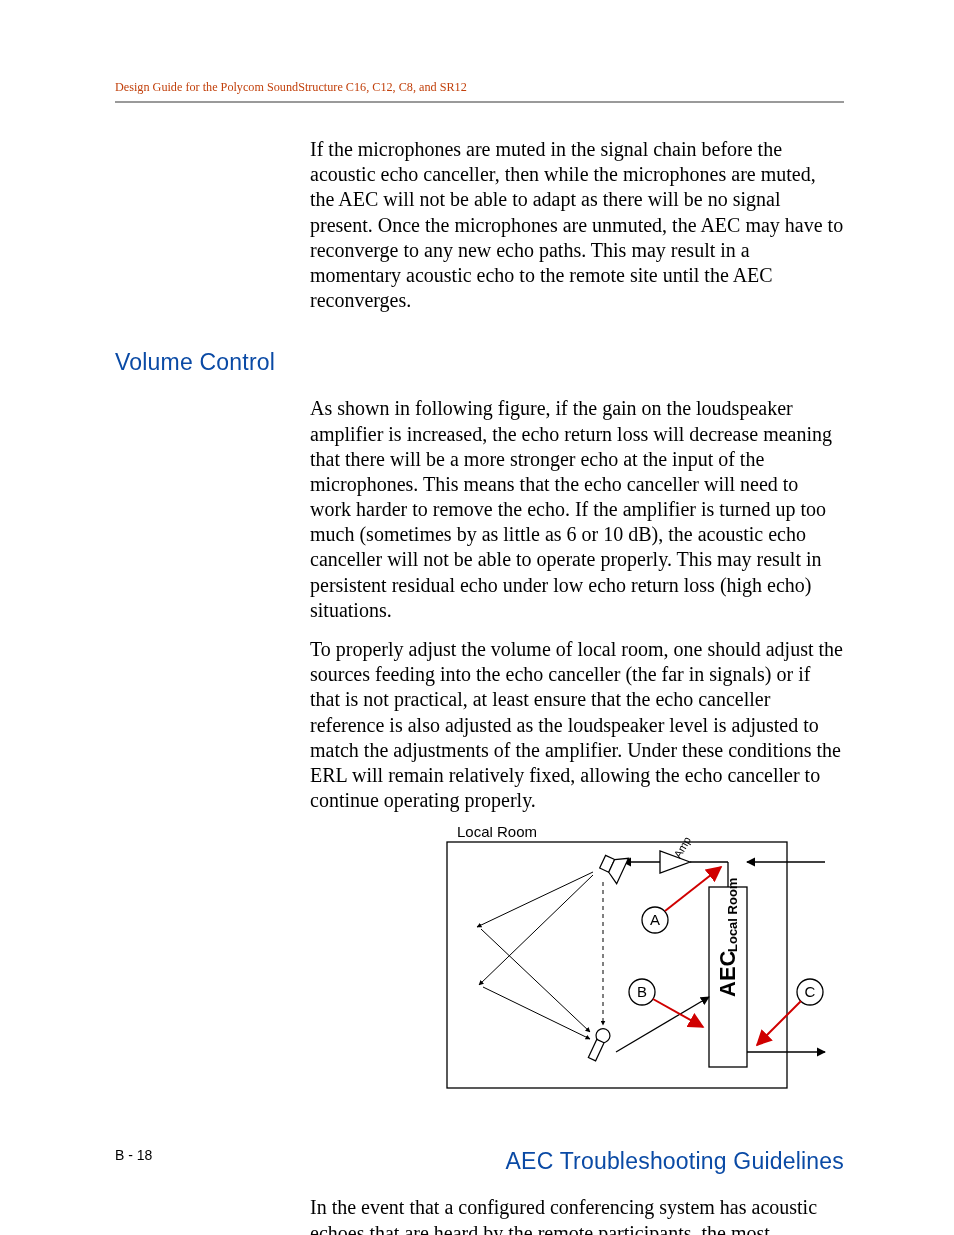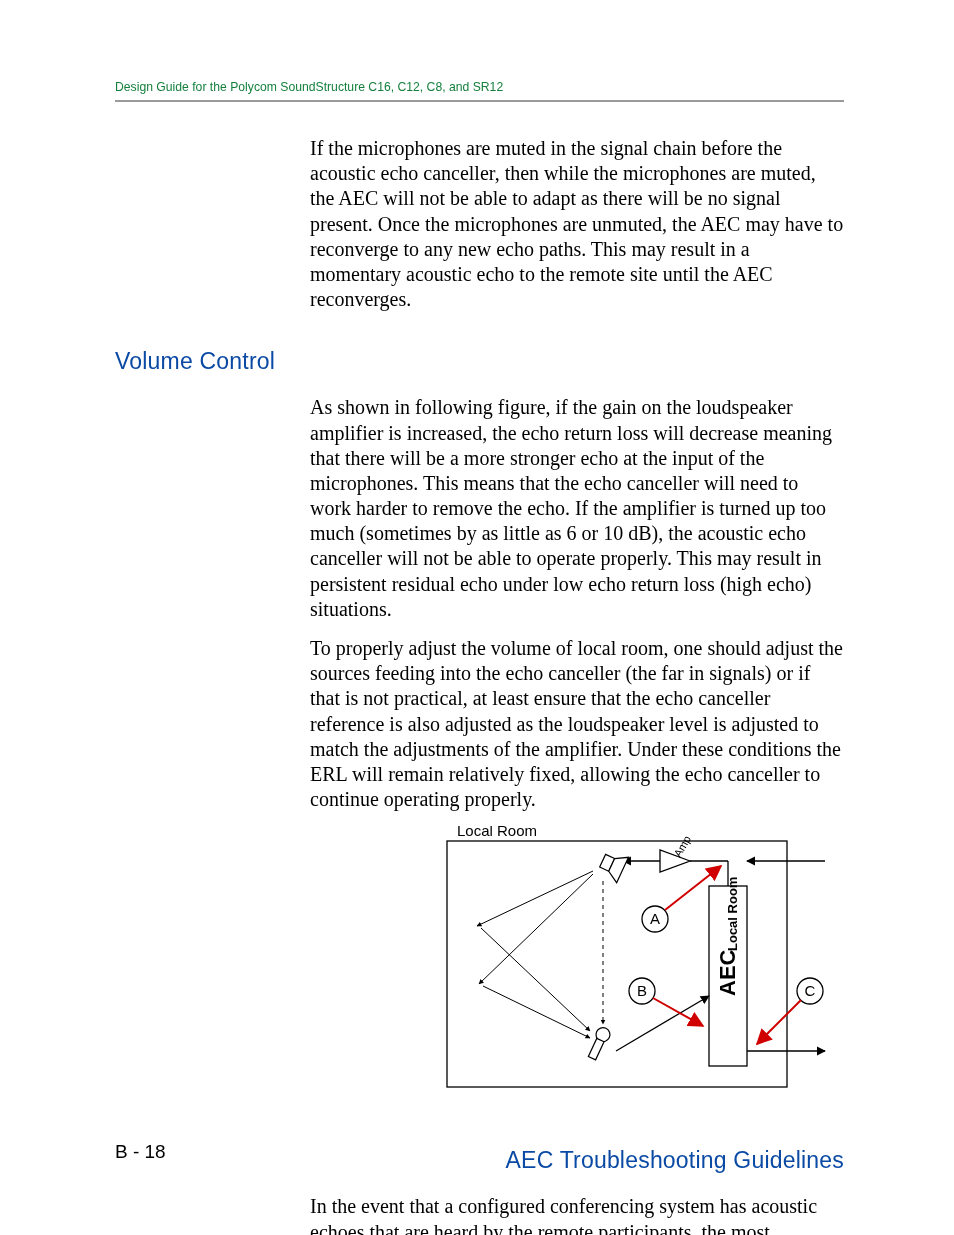--- a/index.html
+++ b/index.html
@@ -11,23 +11,23 @@
     color: #000;
   }
   .page {
     position: relative;
     width: 954px;
     height: 1235px;
     box-sizing: border-box;
     padding: 80px 110px 0 115px;
   }
   .running-header {
-    font-family: Liberation Sans, sans-serif;
+    font-family: Liberation Serif, serif;
     font-size: 12.2px;
-    color: #15803d;
+    color: #c2410c;
     margin-bottom: 6px;
   }
   .header-rule {
     border: 0;
     border-top: 2px solid #9a9a9a;
     margin: 0 0 34px 0;
   }
   .body-block {
     margin-left: 195px;
     font-size: 20px;
@@ -43,21 +43,21 @@
     margin: 36px 0 20px 0;
     letter-spacing: 0.2px;
   }
   .section-heading.first { margin-top: 36px; }
   .section-heading.second { margin-top: 56px; text-align: right; }
   .page-number {
     position: absolute;
     left: 115px;
     bottom: 72px;
     font-family: Arial, Helvetica, sans-serif;
-    font-size: 19px;
+    font-size: 14px;
   }
   
   .diagram-wrap {
     margin-left: 330px;
     margin-top: 10px;
   }
   svg { display: block; }
   .svg-text {
     font-family: Arial, Helvetica, sans-serif;
     font-size: 15px;

